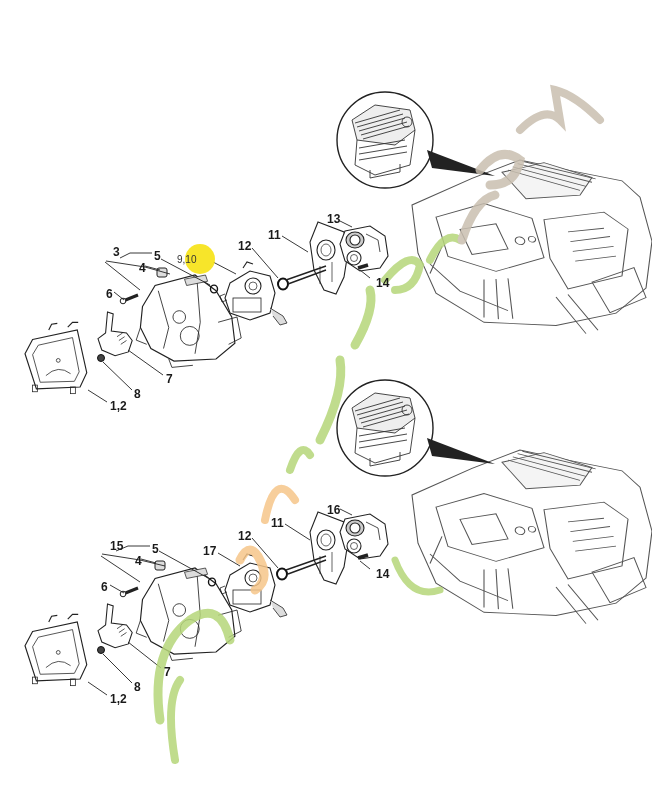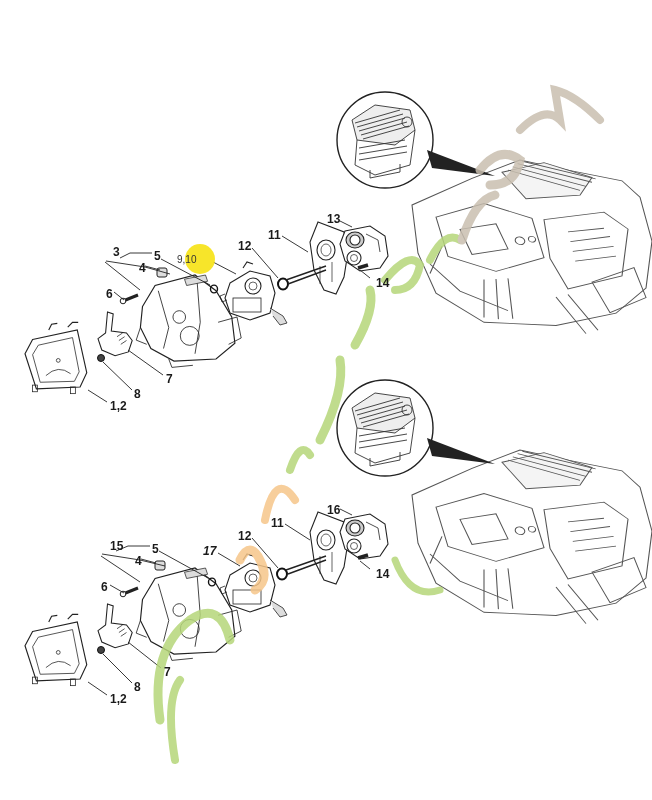--- a/index.html
+++ b/index.html
@@ -216,21 +216,21 @@
   <span class="callout" style="left:327px;top:213px;">13</span>
   <span class="callout" style="left:376px;top:277px;">14</span>
   <span class="callout" style="left:106px;top:288px;">6</span>
   <span class="callout" style="left:166px;top:373px;">7</span>
   <span class="callout" style="left:134px;top:388px;">8</span>
   <span class="callout" style="left:110px;top:400px;">1,2</span>
 
   <span class="callout" style="left:110px;top:540px;">15</span>
   <span class="callout" style="left:152px;top:543px;">5</span>
   <span class="callout" style="left:135px;top:555px;">4</span>
-  <span class="callout" style="left:203px;top:545px;font-style:italic;">17</span>
+  <span class="callout" style="left:203px;top:545px;">17</span>
   <span class="callout" style="left:238px;top:530px;">12</span>
   <span class="callout" style="left:271px;top:517px;">11</span>
   <span class="callout" style="left:327px;top:504px;">16</span>
   <span class="callout" style="left:376px;top:568px;">14</span>
   <span class="callout" style="left:101px;top:581px;">6</span>
   <span class="callout" style="left:164px;top:666px;">7</span>
   <span class="callout" style="left:134px;top:681px;">8</span>
   <span class="callout" style="left:110px;top:693px;">1,2</span>
 </div>
 

